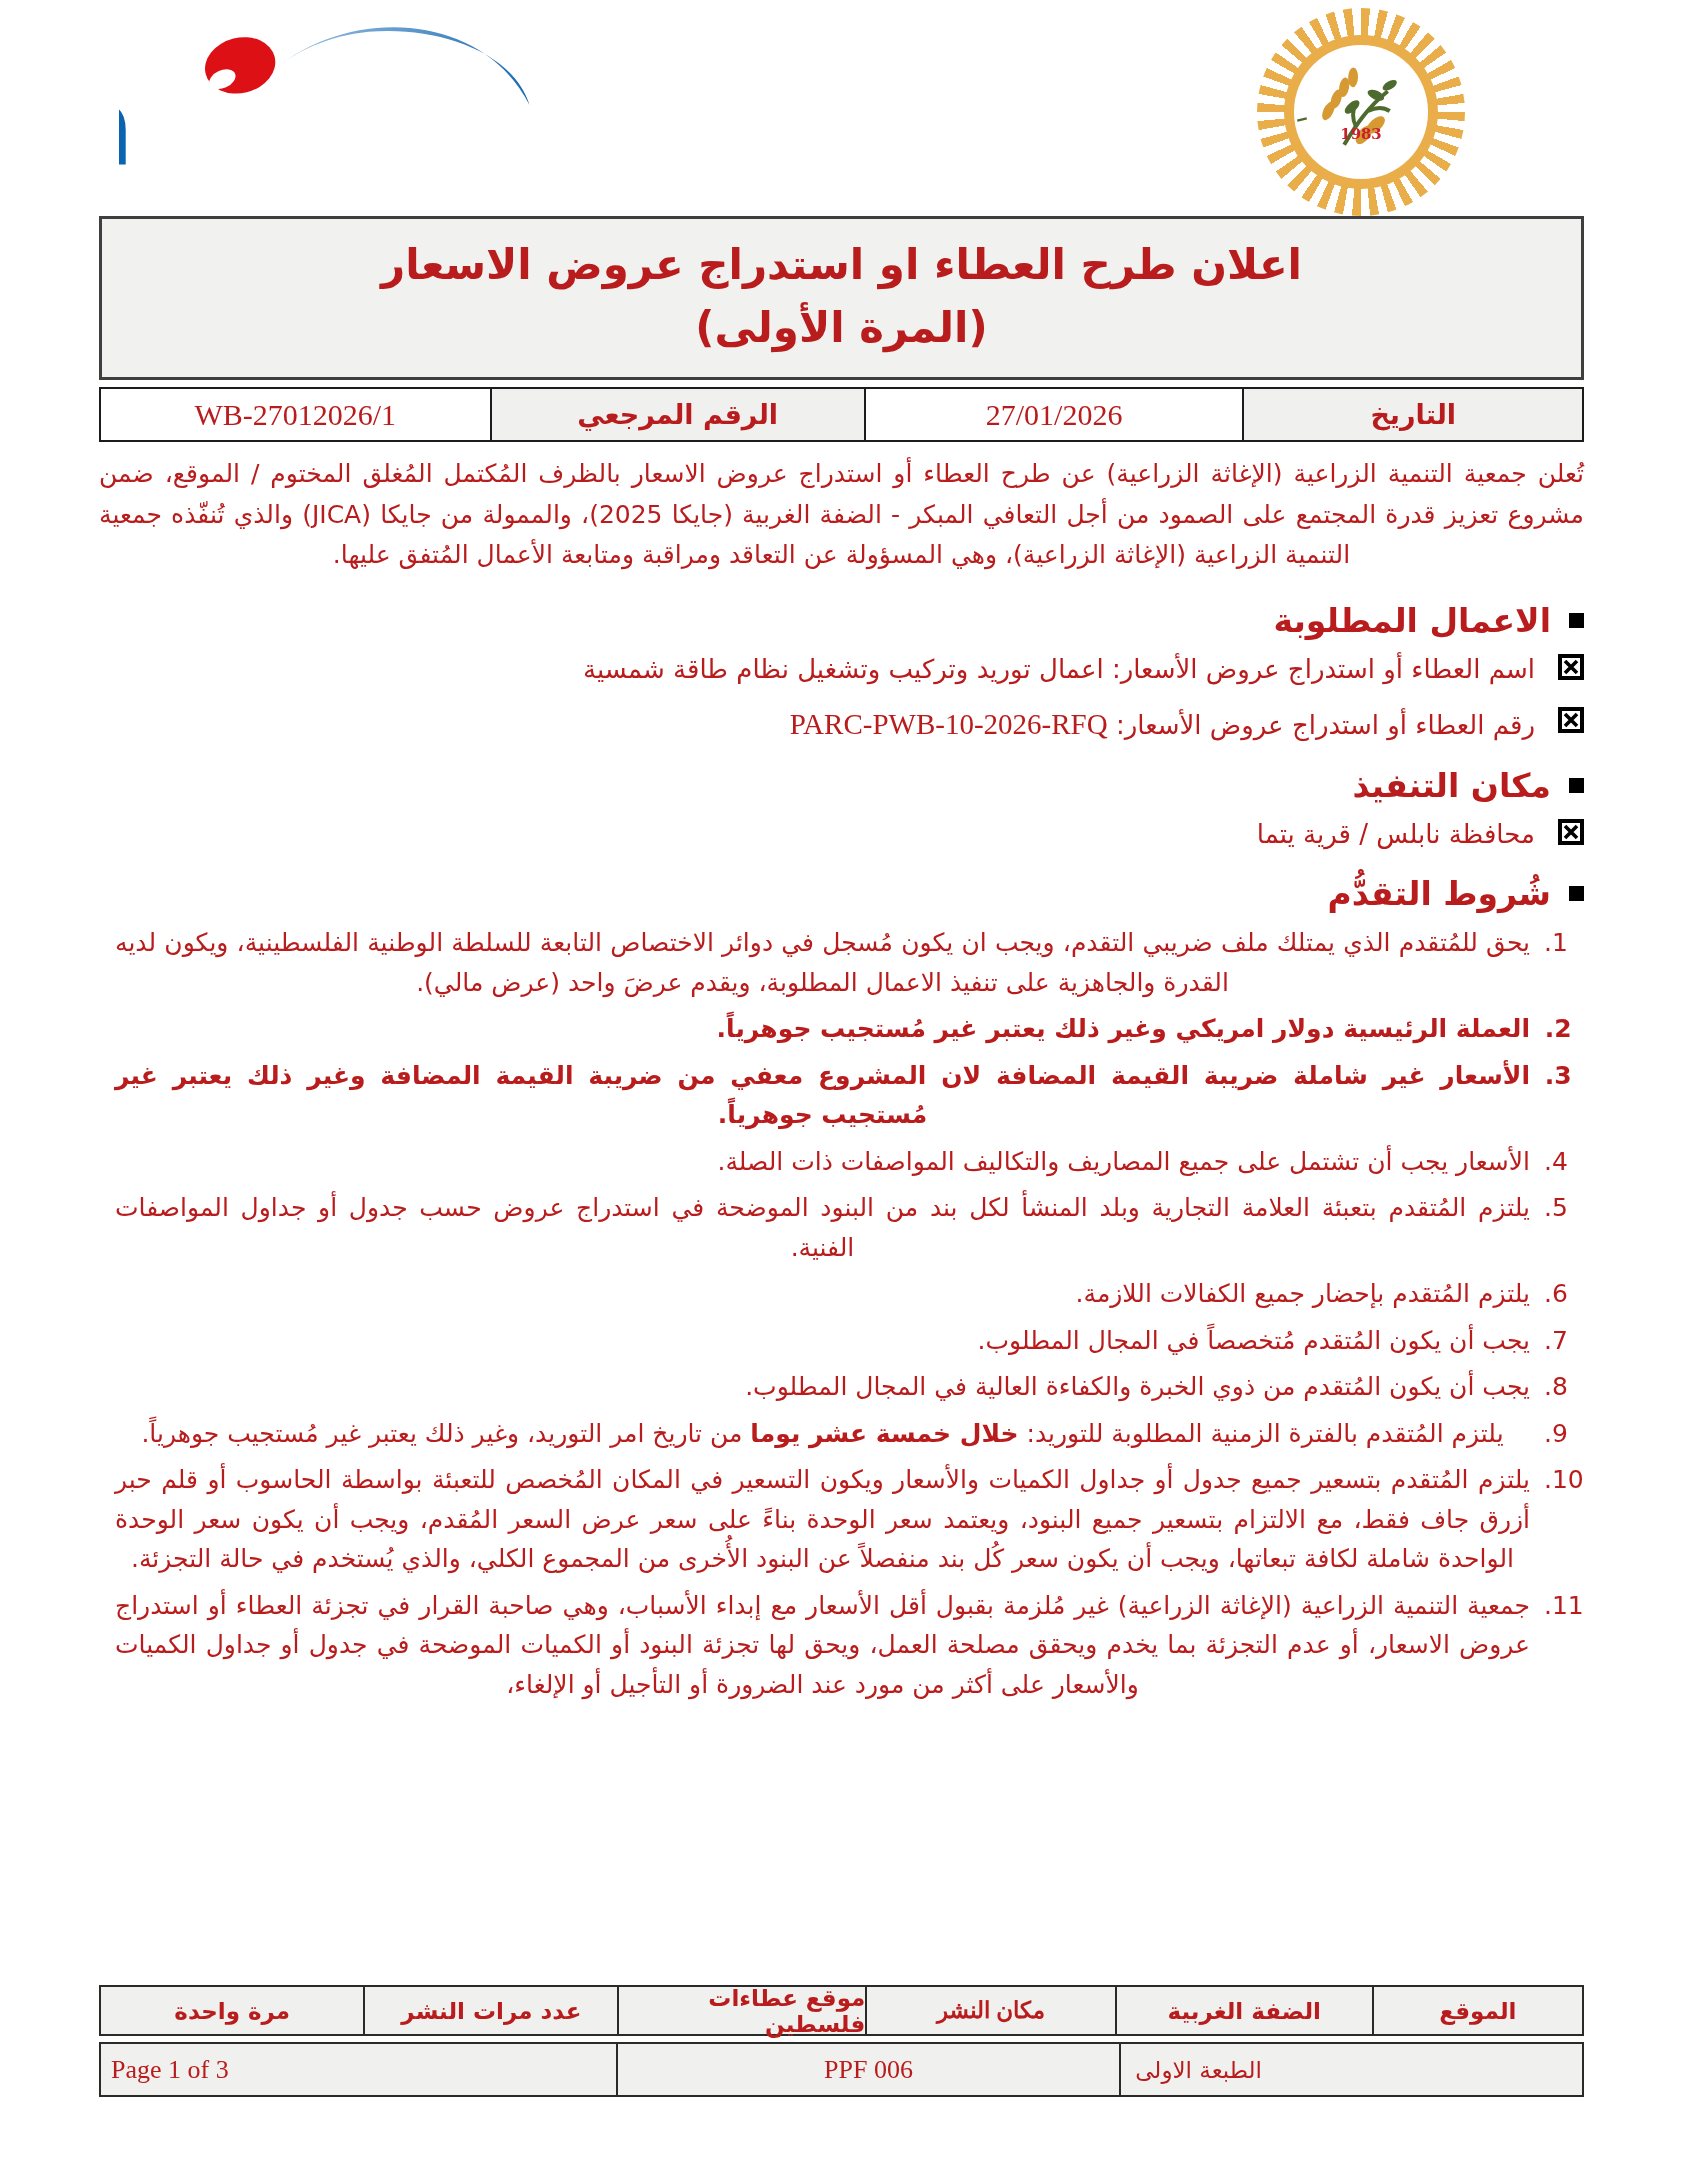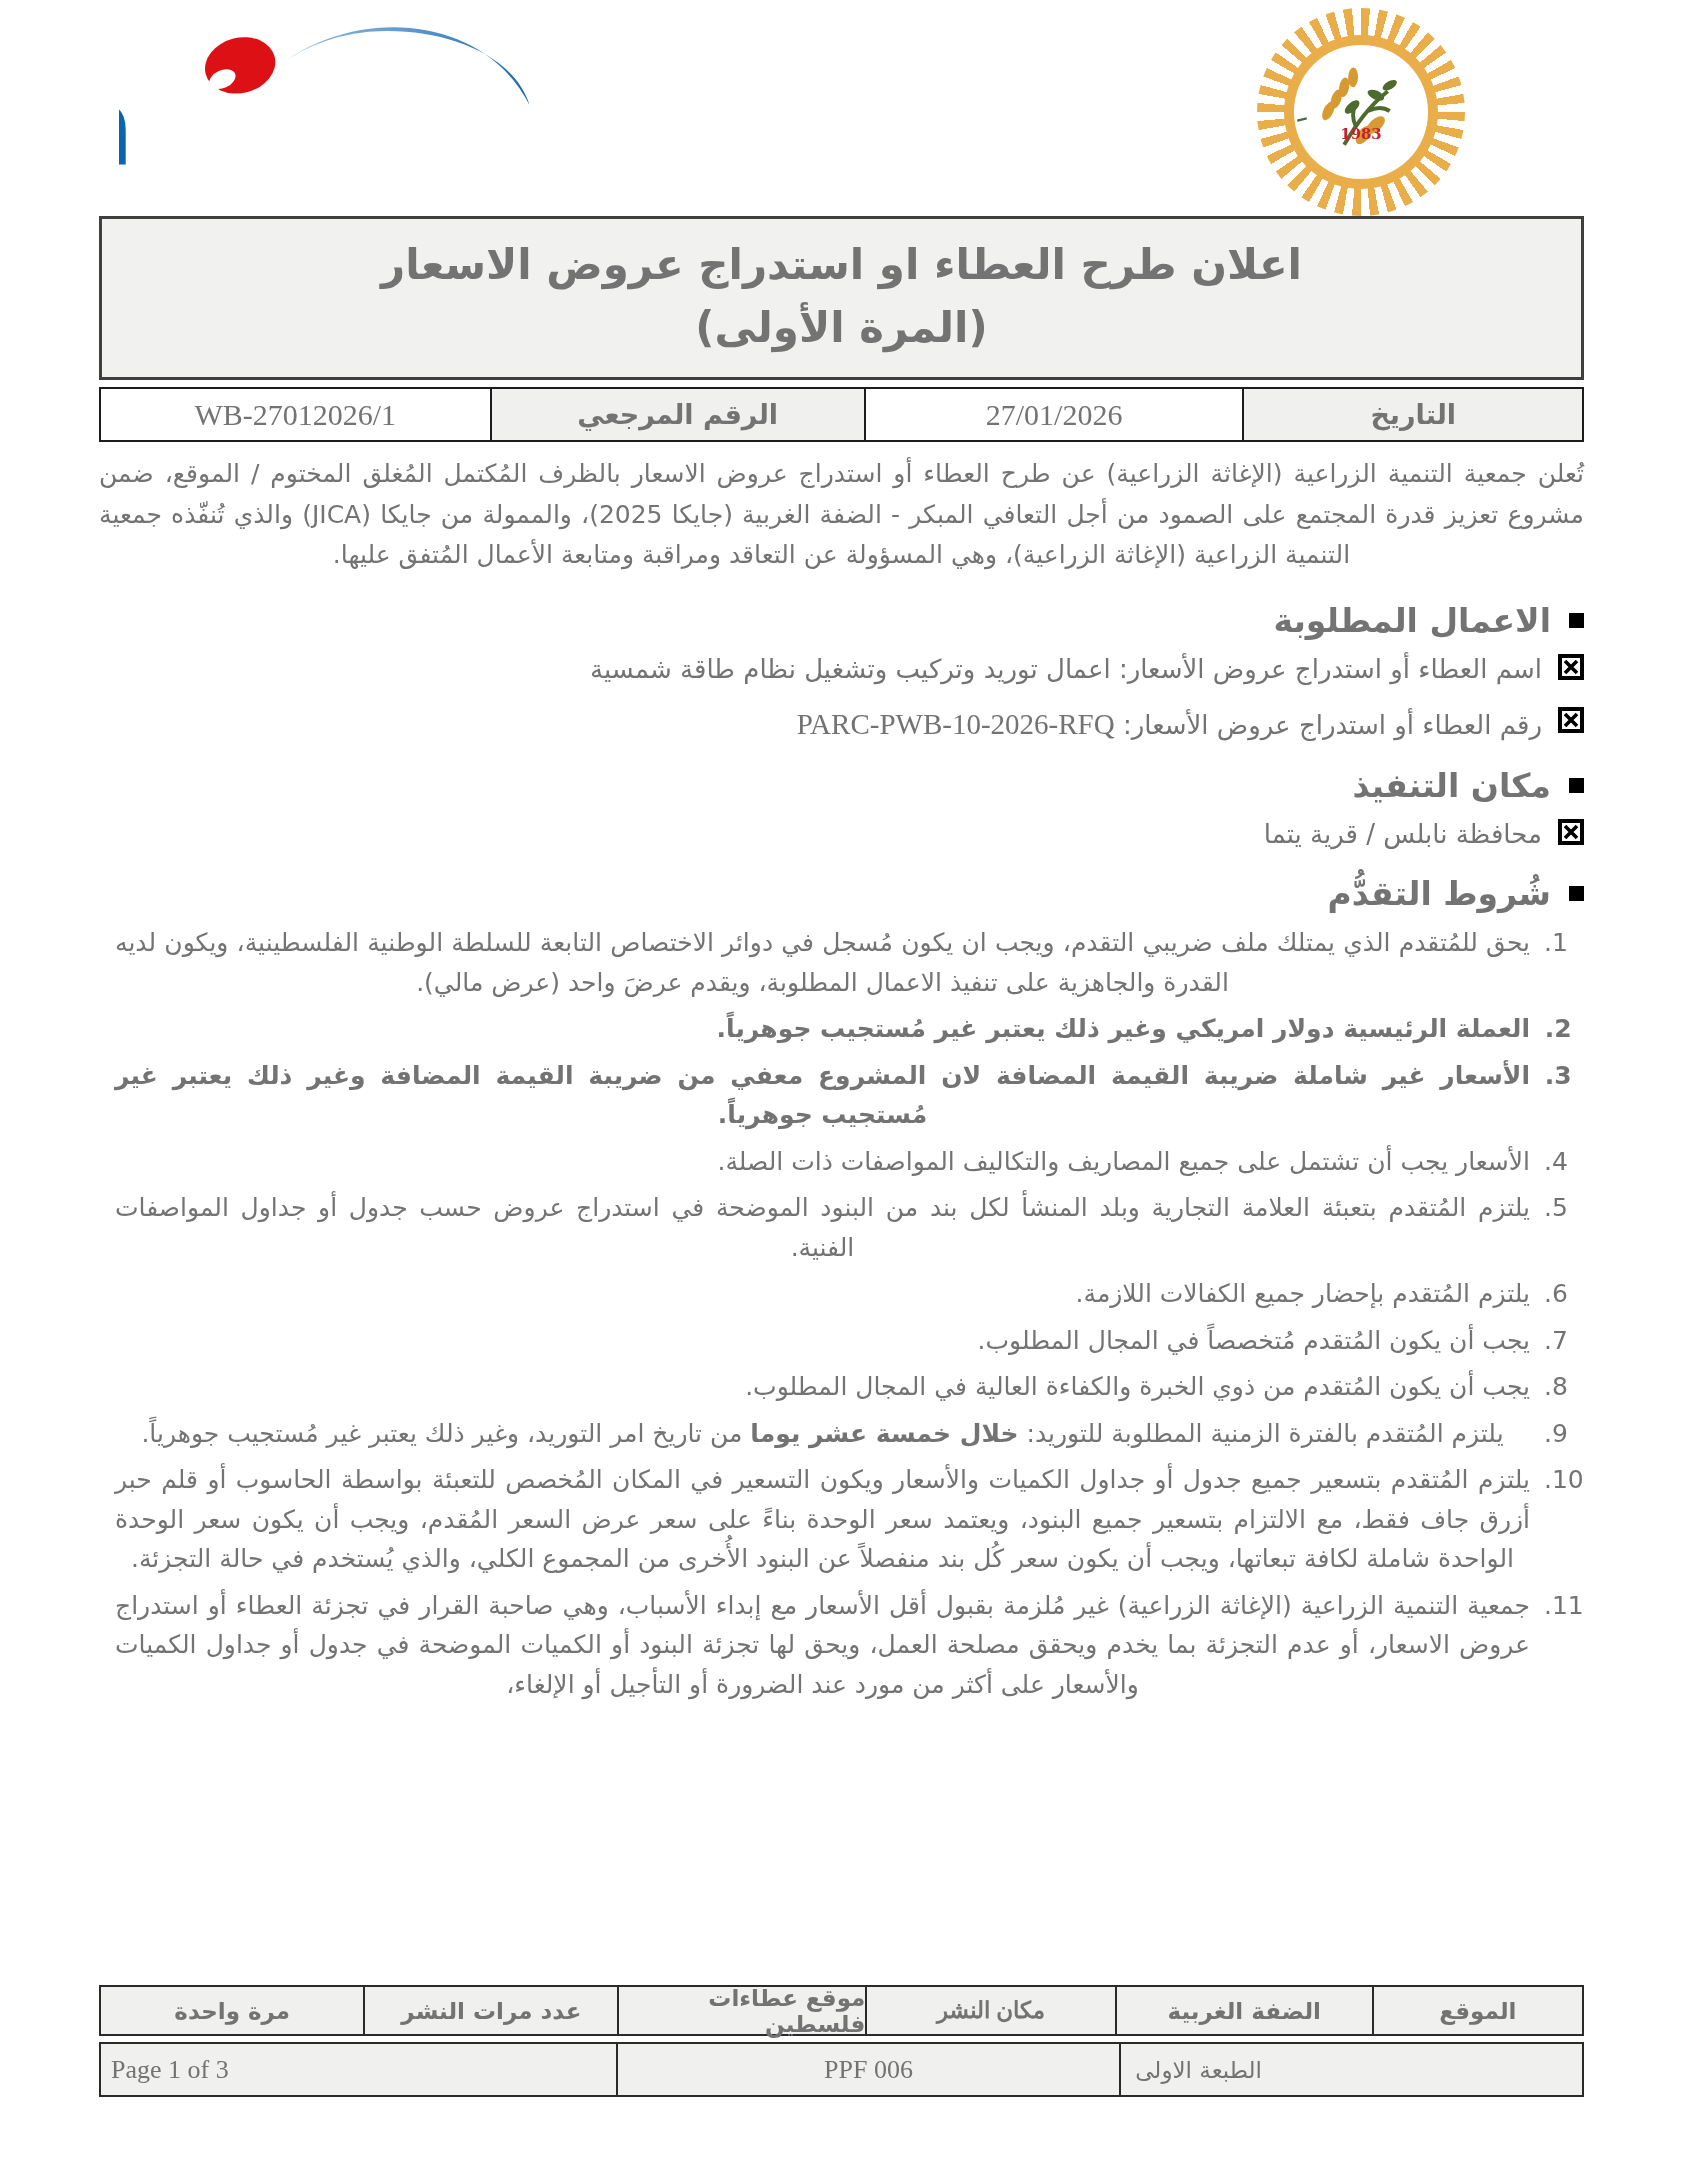--- a/index.html
+++ b/index.html
@@ -2,21 +2,21 @@
 <html lang="ar" dir="rtl"><head>
 <meta charset="utf-8">
 <style>
   html,body{margin:0;padding:0;background:#888;}
   .page{
     position:relative;
     width:1683px;height:2178px;
     background:#ffffff;
     overflow:hidden;
     font-family:"DejaVu Sans",sans-serif;
-    color:#737373;
+    color:#b91c1c;
     direction:rtl;
   }
   .content{position:absolute;top:0;right:0;left:0;height:1940px;padding:0 99px;box-sizing:border-box;overflow:hidden;}
 
   
   .logo-row{height:216px;position:relative;}
   .jica-logo{position:absolute;left:20px;top:18px;width:426px;height:158px;}
   .parc-logo{position:absolute;right:119px;top:8px;width:208px;height:208px;}
   .parc-rays{position:absolute;inset:0;border-radius:50%;
     background:repeating-conic-gradient(#e9ad49 0deg 5deg, rgba(255,255,255,0) 5deg 10deg);}
@@ -43,21 +43,21 @@
   .intro{
     margin-top:12px;font-size:25px;line-height:1.62;
     text-align:justify;text-align-last:center;
   }
 
   
   .sec-head{display:flex;align-items:center;gap:18px;font-size:33px;font-weight:bold;margin:20px 0 10px 0;}
   .sq{width:15px;height:15px;background:#000;flex:0 0 auto;}
 
   
-  .chk-item{display:flex;align-items:flex-start;gap:16px;margin:10px 0 14px 6px;font-size:26px;line-height:1.5;}
+  .chk-item{display:flex;align-items:flex-start;gap:23px;margin:10px 0 14px 6px;font-size:26px;line-height:1.5;}
   .chk-icon{flex:0 0 auto;margin-top:4px;}
   .latin{font-family:"Liberation Serif","DejaVu Serif",serif;font-size:29px;}
 
   
   ol.cond{margin:4px 0 0 16px;padding:0 48px 0 0;font-size:25px;line-height:1.58;}
   ol.cond li{margin-bottom:7px;text-align:justify;padding-right:6px;}
   ol.cond li.tl-center{text-align-last:center;}
   .bold{font-weight:bold;}
 
   

